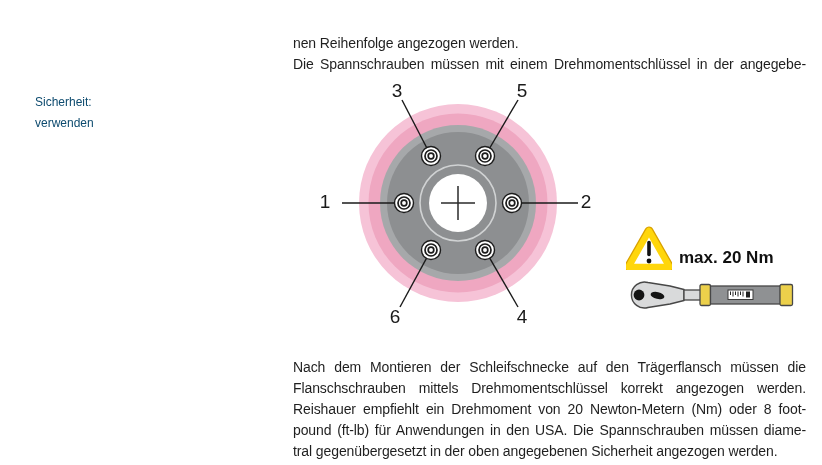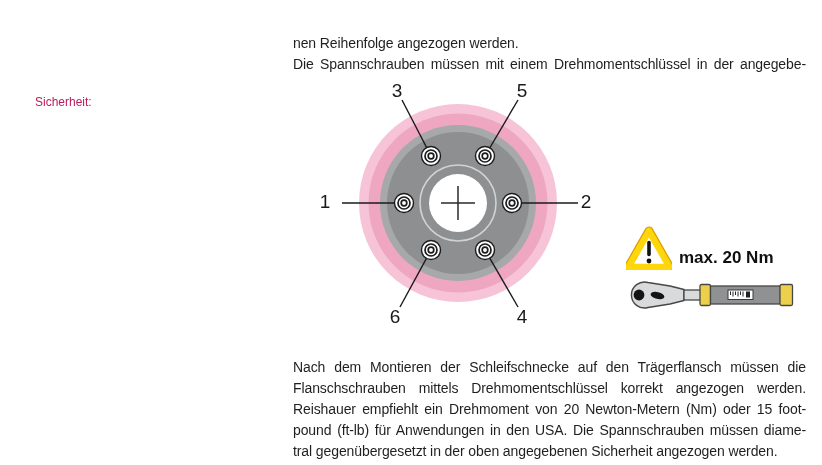--- a/index.html
+++ b/index.html
@@ -1,20 +1,20 @@
 <!DOCTYPE html>
 <html><head>
 <meta charset="utf-8">
 <style>
   html,body{margin:0;padding:0;background:#fff;}
   .page{
     position:relative;width:822px;height:465px;background:#fff;overflow:hidden;
     font-family:"Liberation Sans","DejaVu Sans",sans-serif;color:#222;
   }
-  .margin-note{position:absolute;left:35px;top:92px;font-size:12px;line-height:21px;color:#be185d;}
+  .margin-note{position:absolute;left:35px;top:92px;font-size:12px;line-height:21px;color:#0c4a6e;}
   .para{position:absolute;left:293px;width:513px;font-size:14px;line-height:21px;color:#1f1f1f;letter-spacing:-0.1px;}
   .para.intro{top:33px;}
   .para.body{top:357px;}
   .jline{text-align:justify;text-align-last:justify;}
   .jline.last{text-align-last:left;}
   .diagram-svg{position:absolute;left:310px;top:78px;}
   .screw-num{
     position:absolute;width:24px;height:22px;line-height:22px;text-align:center;
     font-size:19px;color:#1a1a1a;
   }
@@ -28,20 +28,21 @@
   .torque-label{position:absolute;left:679px;top:248px;font-size:17px;font-weight:bold;color:#101010;text-align:right;}
   .wrench-svg{position:absolute;left:620px;top:277px;}
 </style>
 </head>
 <body>
 
 <div class="page">
 
   <div class="margin-note">
     <div>Sicherheit:</div>
+    <div>verwenden</div>
   </div>
 
   <div class="para intro">
     <div class="jline last">nen Reihenfolge angezogen werden.</div>
     <div class="jline">Die Spannschrauben müssen mit einem Drehmomentschlüssel in der angegebe-</div>
   </div>
 
   <svg class="diagram-svg" width="300" height="252" viewBox="0 0 300 252">
     <g>
       <circle cx="148" cy="125" r="99" stroke="none" fill="#f6c3d7"></circle>
@@ -130,18 +131,18 @@
       <path d="M120.5 14.5 V18"></path>
       <path d="M123 14.5 V19.5"></path>
       <rect x="126" y="14.5" width="4" height="6" fill="#222" stroke="none"></rect>
     </g>
     <rect x="160" y="7.5" width="12.5" height="21" rx="1.5" stroke="#474747" stroke-width="1.3" fill="#ecd04b"></rect>
   </svg>
 
   <div class="para body">
     <div class="jline">Nach dem Montieren der Schleifschnecke auf den Trägerflansch müssen die</div>
     <div class="jline">Flanschschrauben mittels Drehmomentschlüssel korrekt angezogen werden.</div>
-    <div class="jline">Reishauer empfiehlt ein Drehmoment von 20 Newton-Metern (Nm) oder 15 foot-</div>
+    <div class="jline">Reishauer empfiehlt ein Drehmoment von 20 Newton-Metern (Nm) oder 8 foot-</div>
     <div class="jline">pound (ft-lb) für Anwendungen in den USA. Die Spannschrauben müssen diame-</div>
     <div class="jline last">tral gegenübergesetzt in der oben angegebenen Sicherheit angezogen werden.</div>
   </div>
 
 </div>
 
 </body></html>

